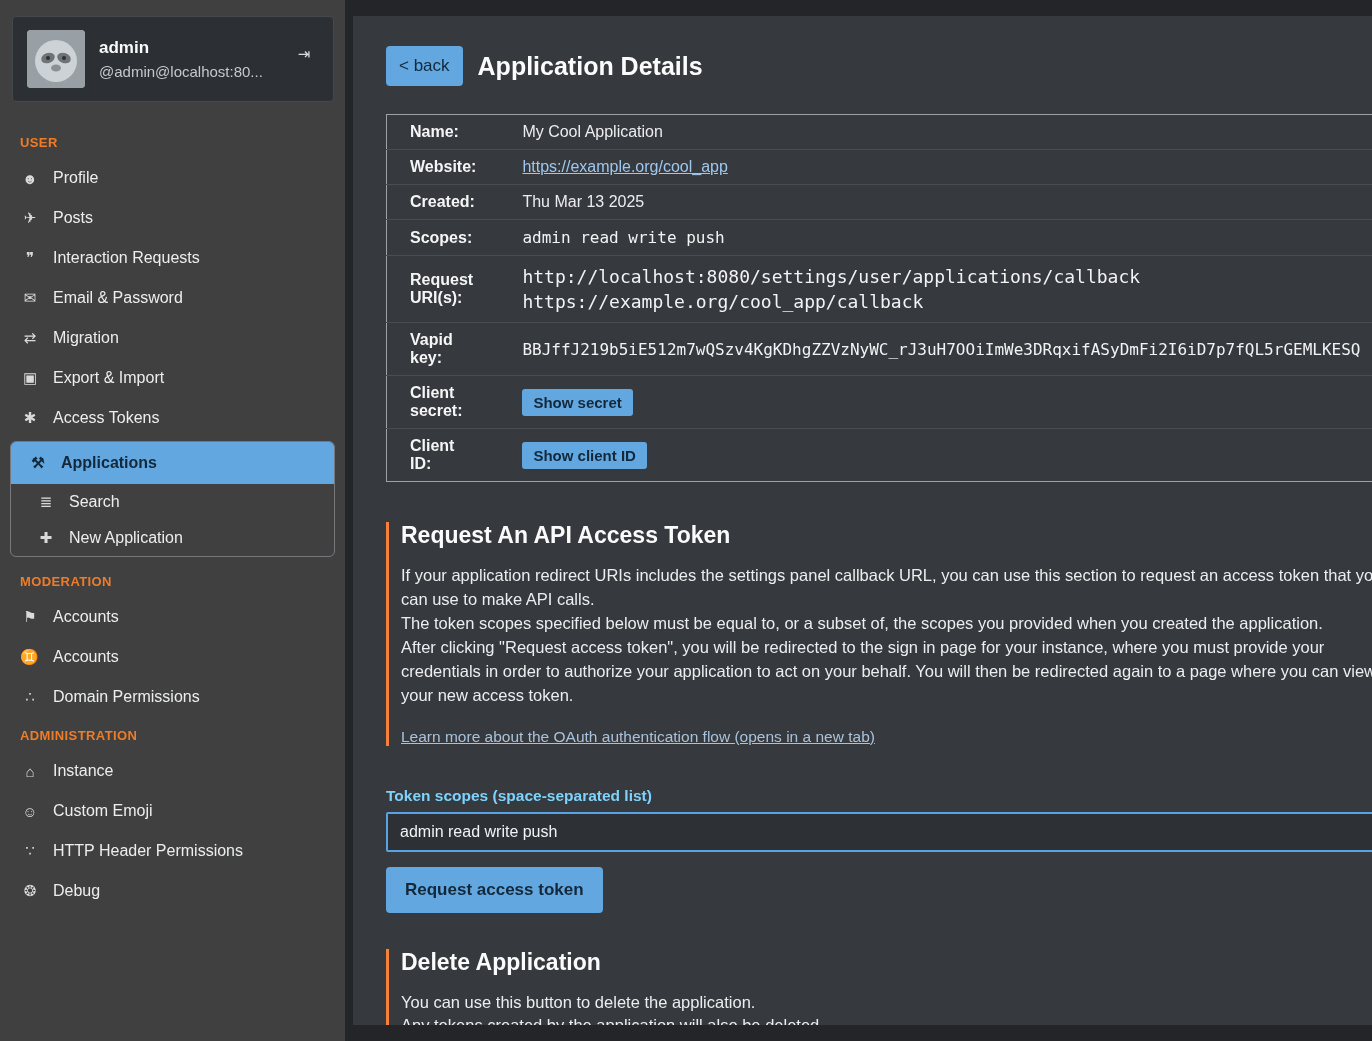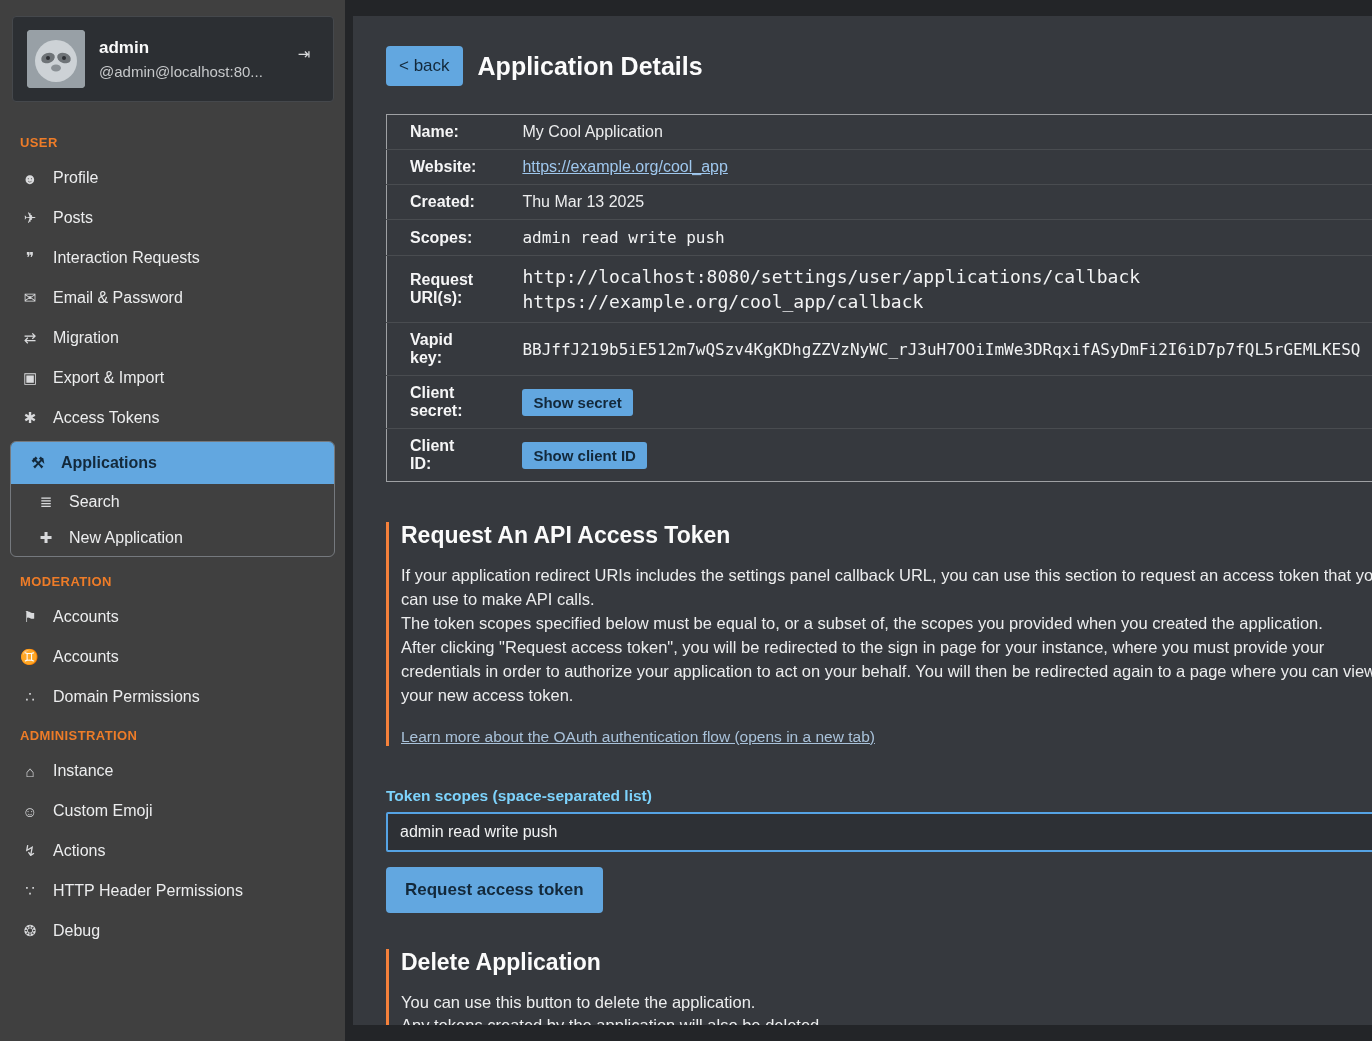--- a/index.html
+++ b/index.html
@@ -193,24 +193,20 @@
 
   <div class="section-label" data-name="sidebar-section-administration">ADMINISTRATION</div>
   <div class="nav-item" data-name="sidebar-item-instance">
     <span class="icon" data-name="sitemap-icon"></span>
     <span data-name="sidebar-item-label">Instance</span>
   </div>
   <div class="nav-item" data-name="sidebar-item-custom-emoji">
     <span class="icon" data-name="smile-icon"></span>
     <span data-name="sidebar-item-label">Custom Emoji</span>
   </div>
-  <div class="nav-item" data-name="sidebar-item-actions">
-    <span class="icon" data-name="bolt-icon"></span>
-    <span data-name="sidebar-item-label">Actions</span>
-  </div>
   <div class="nav-item" data-name="sidebar-item-http-header-permissions">
     <span class="icon" data-name="share-alt-icon"></span>
     <span data-name="sidebar-item-label">HTTP Header Permissions</span>
   </div>
   <div class="nav-item" data-name="sidebar-item-debug">
     <span class="icon" data-name="bug-icon"></span>
     <span data-name="sidebar-item-label">Debug</span>
   </div>
 </aside>
 

